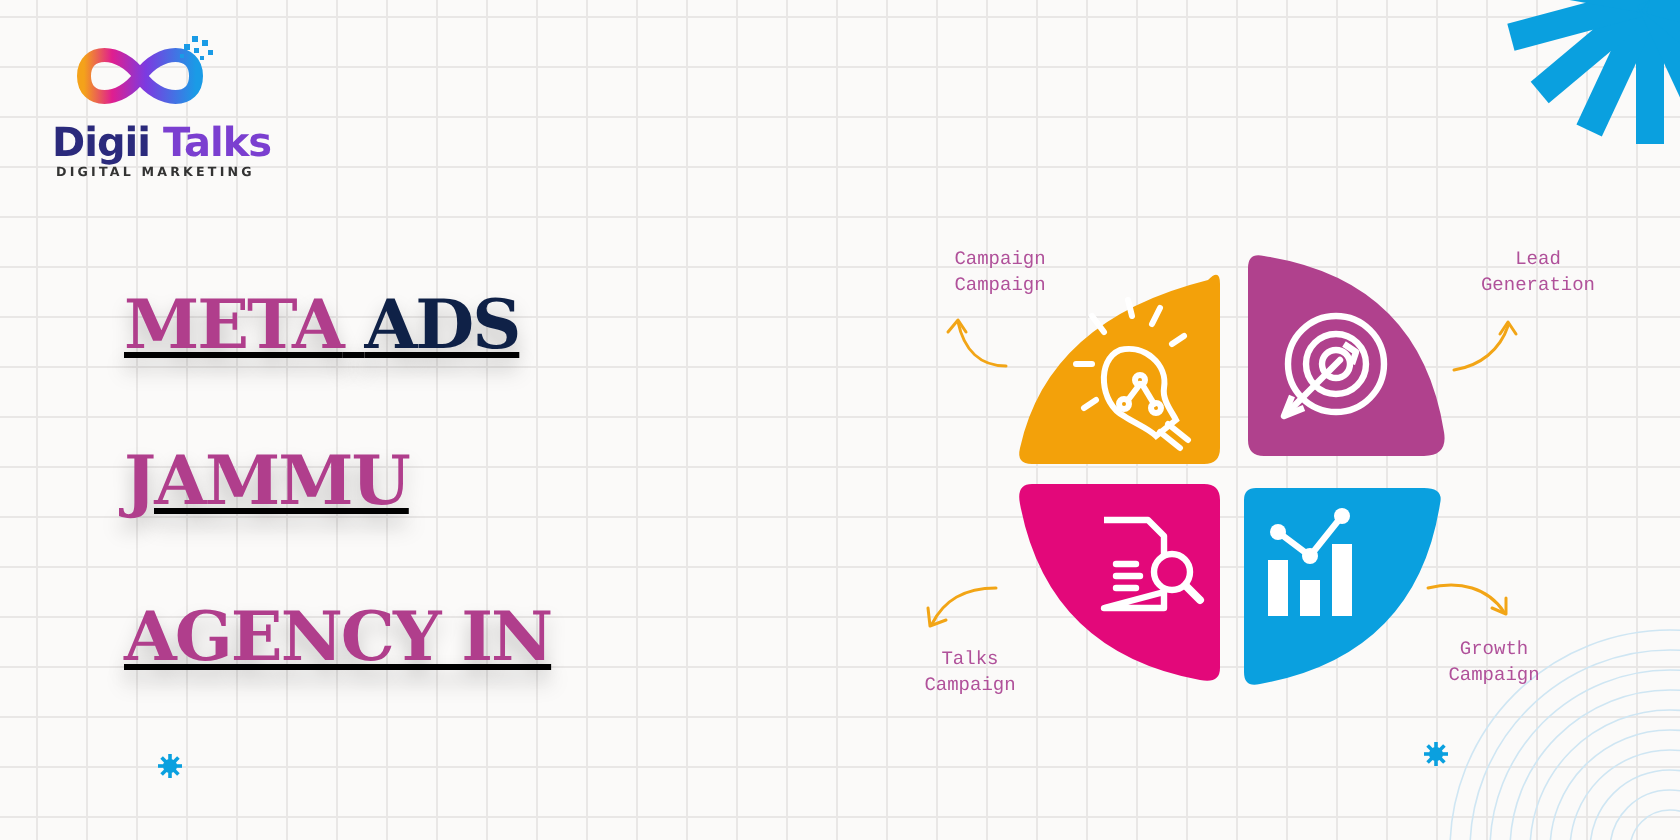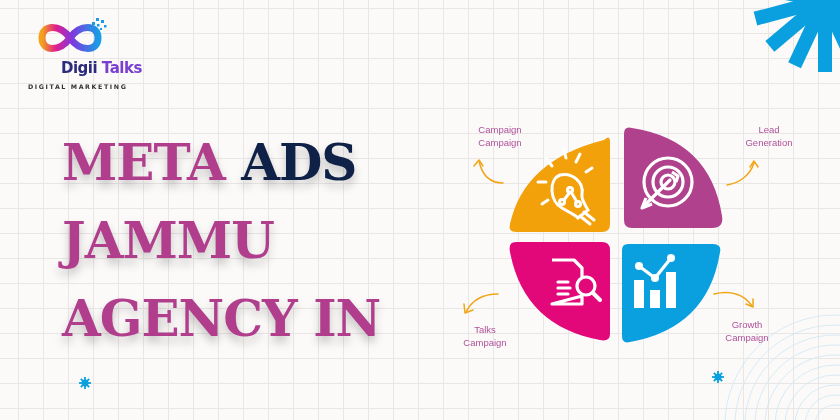--- a/index.html
+++ b/index.html
@@ -9,31 +9,31 @@
     background-image:
       linear-gradient(to right, #e9e7e6 1px, transparent 1px),
       linear-gradient(to bottom, #e9e7e6 1px, transparent 1px);
     background-size:25px 25px;
     background-position:18px 8px;
     font-family:"DejaVu Sans", sans-serif;
   }
   .abs { position:absolute; }
   
   .logo { left:22px; top:14px; width:110px; height:80px; }
-  .logo-name { position:absolute; left:4px; top:45px; font-family:"DejaVu Sans", sans-serif; font-weight:bold; font-size:15px; letter-spacing:-0.5px; white-space:nowrap;margin-left:35px; }
+  .logo-name { position:absolute; left:4px; top:45px; font-family:"DejaVu Sans", sans-serif; font-weight:bold; font-size:20px; letter-spacing:-0.5px; white-space:nowrap; }
   .logo-name .p1 { color:#2b2a7c; }
   .logo-name .p2 { color:#7b3fd0; }
   .logo-sub { position:absolute; left:6px; top:69px; font-size:6.3px; letter-spacing:1.6px; color:#333; font-weight:bold; white-space:nowrap; }
   
-  .headline { left:62px; top:124px; font-family:"DejaVu Serif", serif; font-weight:bold; font-size:50px; line-height:78px; letter-spacing:-1px; text-shadow: 0 6px 10px rgba(0,0,0,0.22); }
+  .headline { left:62px; top:124px; font-family:"DejaVu Serif", serif; font-weight:bold; font-size:34px; line-height:78px; letter-spacing:-1px; text-shadow: 0 6px 10px rgba(0,0,0,0.22); text-decoration: underline; }
   .headline .line { display:block; white-space:nowrap; }
   .pink { color:#b03e8c; }
   .navy { color:#0f2147; }
   
-  .label { font-family:Liberation Sans, sans-serif; font-size:9.5px; line-height:13px; color:#b0519a; text-align:center; white-space:nowrap; }
+  .label { font-family:Liberation Mono, monospace; font-size:9.5px; line-height:13px; color:#b0519a; text-align:center; white-space:nowrap; }
 </style>
 </head>
 <body>
 
 <div class="abs logo">
   <svg class="abs" style="left:8px;top:2px" width="90" height="44" viewBox="0 0 90 44">
     <defs>
       <linearGradient id="infg" x1="0" y1="0" x2="1" y2="0">
         <stop offset="0" stop-color="#f4a21a"></stop>
         <stop offset="0.25" stop-color="#e01e8f"></stop>

